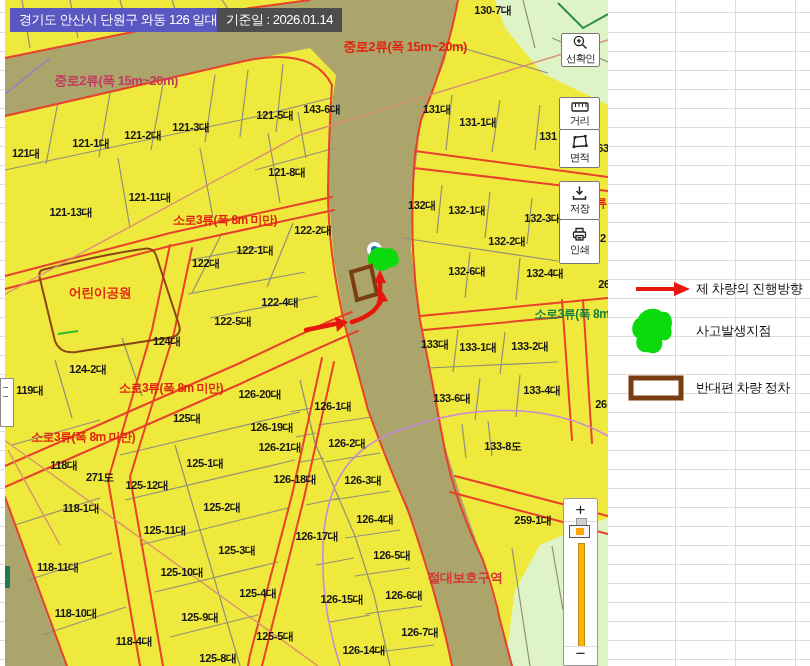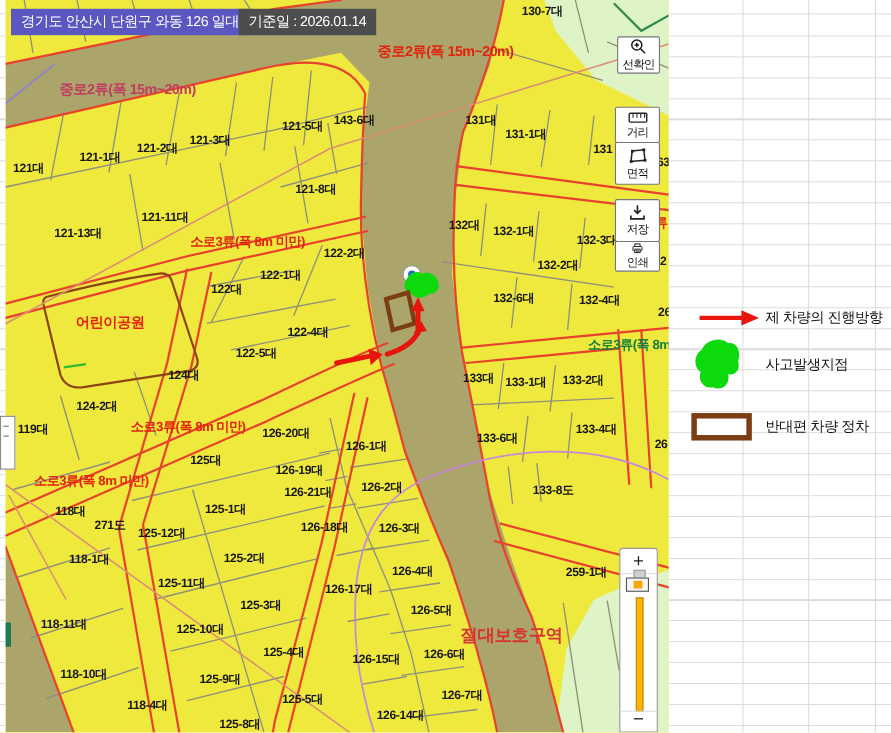--- a/index.html
+++ b/index.html
@@ -256,21 +256,21 @@
         <div class="parcel-label" style="left: 420px; top: 632px;">126-7대</div>
         <div class="parcel-label" style="left: 364px; top: 650px;">126-14대</div>
         <div class="road-label" style="left: 116px; top: 81px; color: rgb(194, 58, 96); font-size: 13px;">중로2류(폭 15m~20m)</div>
         <div class="road-label" style="left: 405px; top: 47px; color: rgb(227, 34, 13); font-size: 13px;">중로2류(폭 15m~20m)</div>
         <div class="road-label" style="left: 225px; top: 220px; color: rgb(227, 34, 13); font-size: 12px;">소로3류(폭 8m 미만)</div>
         <div class="road-label" style="left: 171px; top: 388px; color: rgb(227, 34, 13); font-size: 12px;">소로3류(폭 8m 미만)</div>
         <div class="road-label" style="left: 83px; top: 437px; color: rgb(227, 34, 13); font-size: 12px;">소로3류(폭 8m 미만)</div>
         <div class="road-label" style="left: 572px; top: 314px; color: #15803d; font-size: 12px;">소로3류(폭 8m</div>
         <div class="road-label" style="left: 601px; top: 203px; color: rgb(227, 34, 13); font-size: 12px;">류</div>
         <div class="road-label" style="left: 100px; top: 293px; color: rgb(227, 34, 13); font-size: 13px;">어린이공원</div>
-        <div class="road-label" style="left: 465px; top: 578px; color: rgb(212, 53, 53); font-size: 16px; font-family: Liberation Mono, monospace;">절대보호구역</div>
+        <div class="road-label" style="left: 465px; top: 578px; color: rgb(212, 53, 53); font-size: 13px; font-family: Liberation Mono, monospace;">절대보호구역</div>
       </div>
   </div>
 
   <div id="left-strip"></div>
   <div id="left-edge-widget">
       <i></i>
       <i></i>
     </div>
 
   <div id="title-badge" class="badge">경기도 안산시 단원구 와동 126 일대</div>
@@ -302,21 +302,21 @@
     <span>면적</span>
   </div>
   <div class="tool-btn" style="left:559px;top:181px;width:41px;height:39px;">
     <svg width="17" height="16" viewBox="0 0 16 16" fill="none" stroke="#222" stroke-width="1.5">
       <path d="M8,1.5 V8.5"></path>
         <path d="M5,6 L8,9 L11,6"></path>
         <path d="M2,11 V14 H14 V11"></path>
     </svg>
     <span>저장</span>
   </div>
-  <div class="tool-btn" style="left:559px;top:219px;width:41px;height:28px;">
+  <div class="tool-btn" style="left:559px;top:219px;width:41px;height:45px;">
     <svg width="17" height="16" viewBox="0 0 16 16" fill="none" stroke="#222" stroke-width="1.3">
       <path d="M4.5,6 V2.5 H11.5 V6"></path>
         <rect x="2" y="6" width="12" height="5.5" rx="1"></rect>
         <rect x="4.5" y="9.5" width="7" height="4.5" fill="#fff"></rect>
         <path d="M6,11.5 H10 M6,13 H10" stroke-width="1"></path>
     </svg>
     <span>인쇄</span>
   </div>
 
   <div id="zoom-control">

